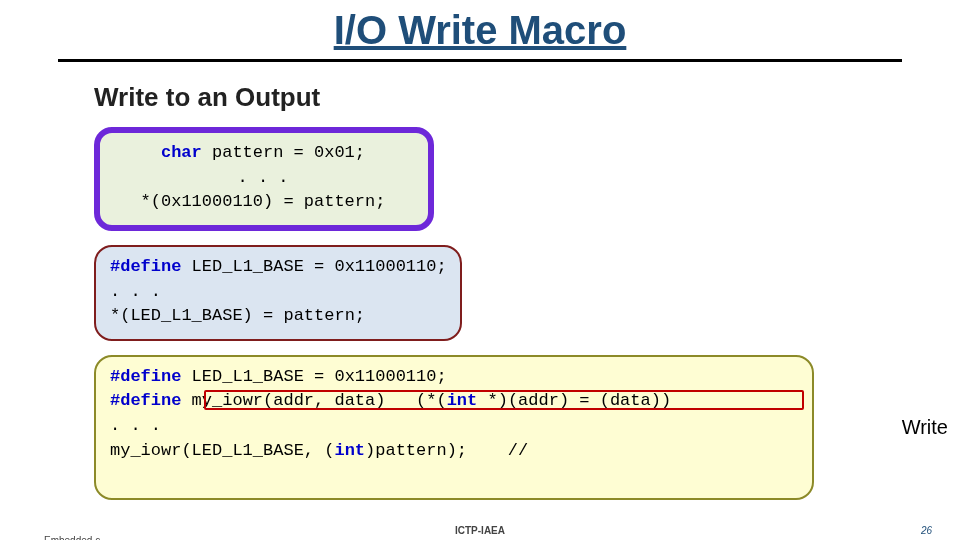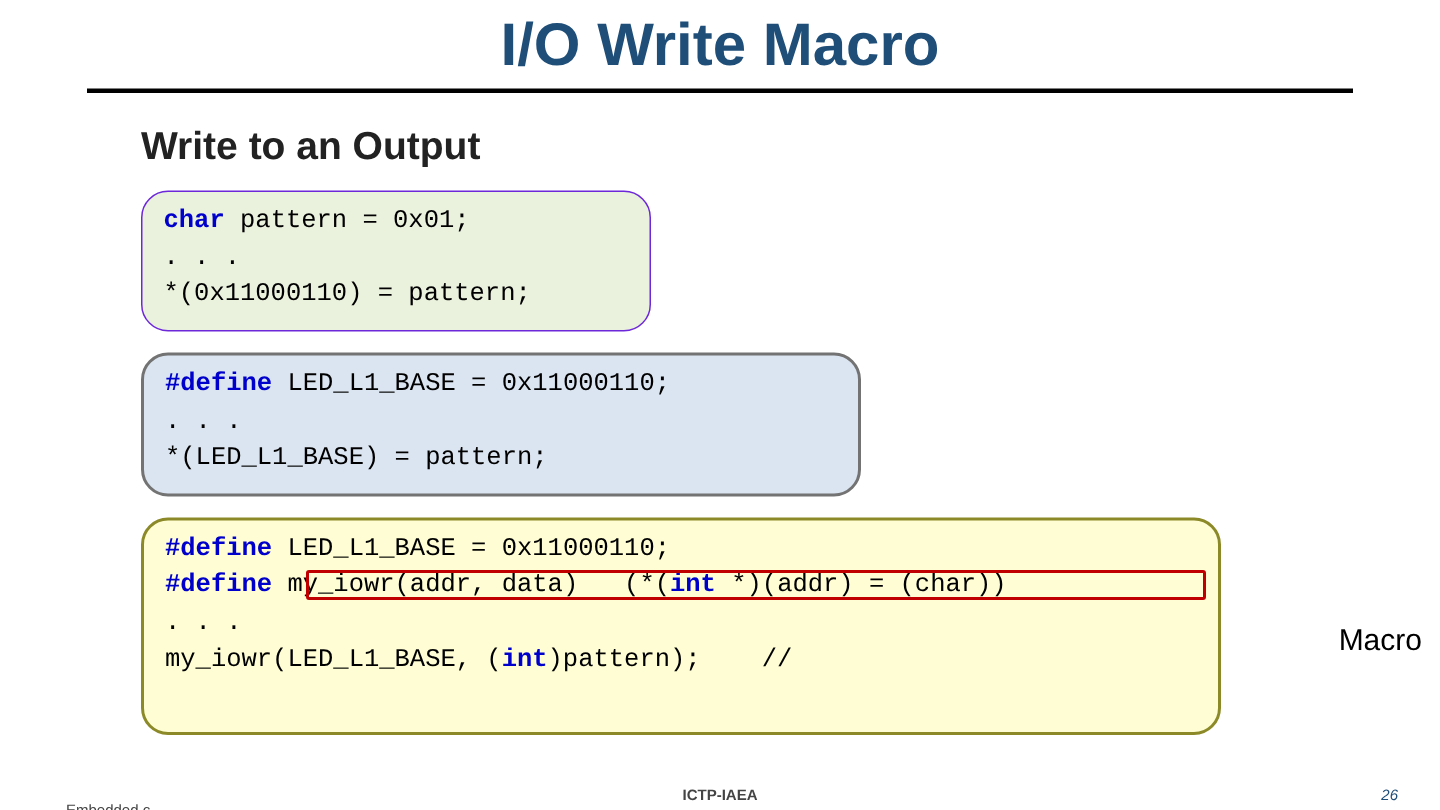--- a/index.html
+++ b/index.html
@@ -10,20 +10,21 @@
     font-family: "Segoe UI", Arial, sans-serif;
     position: relative;
     overflow: hidden;
   }
   .title {
     text-align: center;
     font-size: 40px;
     font-weight: 600;
     color: #1f4e79;
     padding-top: 8px;
+    text-decoration: underline;
   }
   .title-rule {
     border: none;
     border-top: 3px solid #000;
     margin: 6px 58px 0 58px;
   }
   .subhead {
     font-size: 26px;
     font-weight: 700;
     color: #222;
@@ -36,26 +37,27 @@
     border-radius: 18px;
     font-family: "Courier New", monospace;
     font-size: 17px;
     line-height: 1.45;
     color: #000;
     white-space: pre;
   }
   .box1 {
     width: 340px;
     background: #eaf1dd;
-    border: 1px solid #6d28d9;
+    border: 6px solid #6d28d9;
+    text-align: center;
   }
   .box2 {
-    width: 480px;
+    width: 368px;
     background: #dbe5f1;
-    border: 2px solid #737373;
+    border: 2px solid #7f1d1d;
   }
   .box3 {
     width: 720px;
     background: #fefdd3;
     border: 2px solid #8c8a28;
   }
   .kw { color: #0000cc; font-weight: 700; }
   .highlight-box {
     position: absolute;
     border: 2px solid #c00000;
@@ -101,25 +103,25 @@
 
 <div class="codebox box1"><span class="kw">char</span><span> pattern = 0x01;</span>
 <span>. . .</span>
 <span>*(0x11000110) = pattern;</span></div>
 
 <div class="codebox box2"><span class="kw">#define</span><span> LED_L1_BASE = 0x11000110;</span>
 <span>. . .</span>
 <span>*(LED_L1_BASE) = pattern;</span></div>
 
 <div class="codebox box3"><span class="kw">#define</span><span> LED_L1_BASE = 0x11000110;</span>
-<span class="kw">#define</span><span> my_iowr(addr, data)   (*(</span><span class="kw">int</span><span> *)(addr) = (char))</span>
+<span class="kw">#define</span><span> my_iowr(addr, data)   (*(</span><span class="kw">int</span><span> *)(addr) = (data))</span>
 <span>. . .</span>
 <span>my_iowr(LED_L1_BASE, (</span><span class="kw">int</span><span>)pattern);    //</span>
   <div class="highlight-box hl3"></div>
 </div>
 
-<div class="macro-label">Macro</div>
+<div class="macro-label">Write</div>
 
 <div class="footer">
   <span class="footer-left">Embedded c</span>
   <span class="footer-mid">ICTP-IAEA</span>
   <span class="footer-right">26</span>
 </div>
 
 </body></html>

